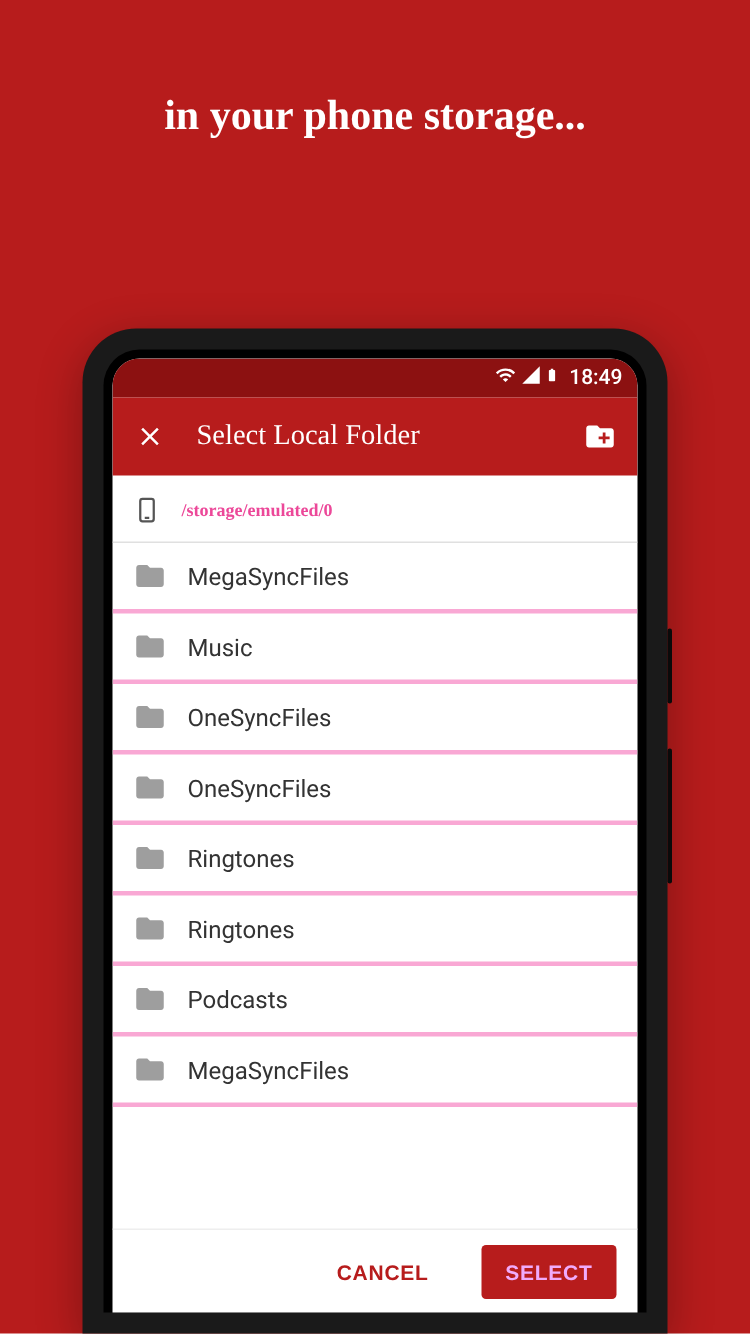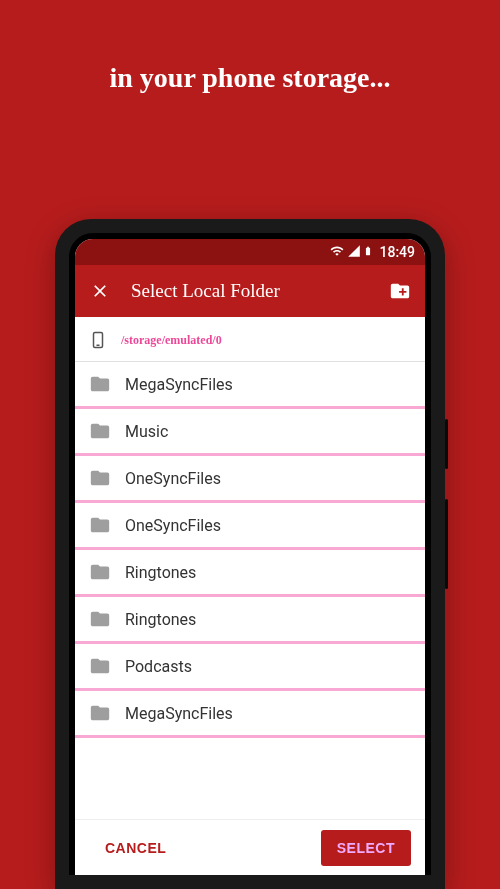--- a/index.html
+++ b/index.html
@@ -113,23 +113,23 @@
   }
   .folder-icon {
     width: 22px;
     height: 22px;
     flex-shrink: 0;
   }
   .button-bar {
     height: 56px;
     display: flex;
     align-items: center;
-    justify-content: space-between;
+    justify-content: flex-end;
     padding: 0 14px;
-    gap: 6px;
+    gap: 19px;
     border-top: 1px solid #eee;
   }
   .btn {
     font-size: 14px;
     font-weight: 700;
     padding: 10px 16px;
     border: none;
     cursor: pointer;
     letter-spacing: 0.5px;
   }

